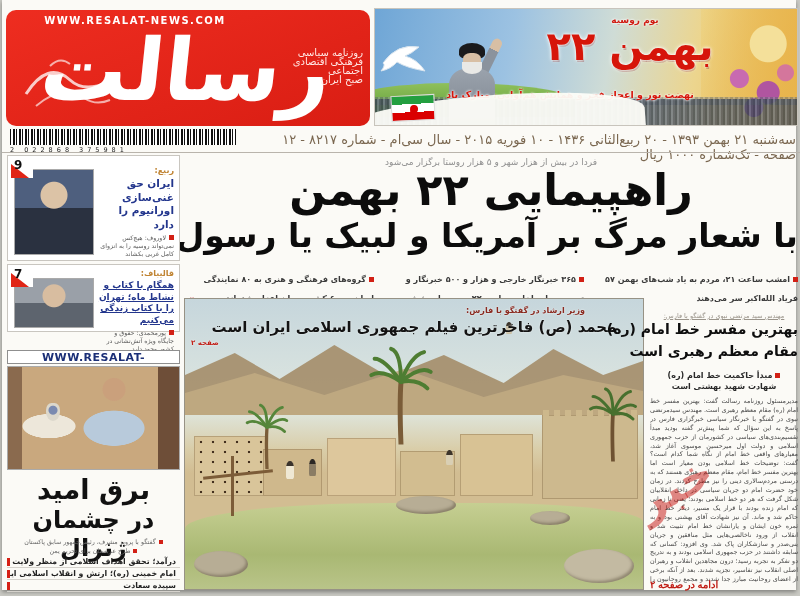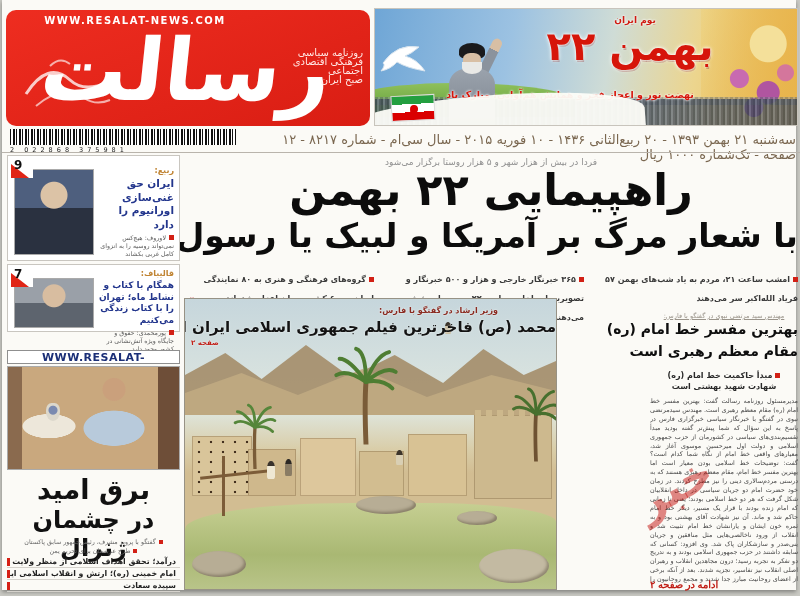--- a/index.html
+++ b/index.html
@@ -93,21 +93,21 @@
   }
   .vase { position:absolute; left:38px; top:36px; width:14px; height:18px; background:radial-gradient(circle at 50% 40%, #7a8ab0 0 4px, #dcd8cc 5px); border-radius:40% 40% 50% 50%; }
   .general-h1 { left:5px; top:474px; width:173px; text-align:center; direction:rtl; font-size:27px; font-weight:900; color:#111; }
   .general-h2 { left:5px; top:506px; width:173px; text-align:center; direction:rtl; font-size:24px; font-weight:900; color:#111; }
   .general-subs { left:5px; top:538px; width:173px; text-align:center; direction:rtl; font-size:6.3px; line-height:8.5px; color:#666; }
   .indexbox { left:5px; top:556px; width:173px; }
   .indexrow { position:relative; height:12px; border-bottom:1px solid #d5d2cc; direction:rtl; text-align:right; font-size:7.8px; font-weight:bold; color:#222; padding:0 4px 0 8px; line-height:12px; white-space:nowrap; overflow:hidden; }
   .indexrow::after { content:""; position:absolute; left:0; top:2px; width:3px; height:8px; background:#d62015; }
 
   
-  .scene { left:182px; top:298px; width:373px; height:292px; border:1px solid #979285; overflow:hidden; background:linear-gradient(#c6d6dc 0%, #dfe7e0 38%, #d9cda8 52%, #d2bd92 60%); }
+  .scene { left:182px; top:298px; width:460px; height:292px; border:1px solid #979285; overflow:hidden; background:linear-gradient(#c6d6dc 0%, #dfe7e0 38%, #d9cda8 52%, #d2bd92 60%); }
   .mountains { position:absolute; left:0; top:36px; width:100%; height:80px; }
   .village { position:absolute; left:0; top:108px; width:100%; height:104px; }
   .bldg { position:absolute; background:#d9c59a; border:1px solid rgba(120,95,60,.35);
           background-image:radial-gradient(circle,#43301e 1.1px,transparent 1.6px); background-size:12px 10px; }
   .teeth { position:absolute; top:-6px; left:0; width:100%; height:6px; background:repeating-linear-gradient(90deg,#cdb88c 0 6px,transparent 6px 11px); }
   .palm { position:absolute; }
   .pond { position:absolute; left:0; bottom:0; width:100%; height:86px; background:linear-gradient(#c6cf92,#a9b873 60%,#b9c489); border-radius:45% 35% 0 0/30% 22% 0 0; }
   .rock { position:absolute; background:#b7ad95; border-radius:50%; box-shadow:inset -2px -2px 3px rgba(70,60,40,.4); }
   .fig { position:absolute; border-radius:45% 45% 15% 15%; }
   .scaffold { position:absolute; background:#7c5c38; }
@@ -154,21 +154,21 @@
       <svg class="abs" style="left:4px;top:28px;" width="54" height="40" viewBox="0 0 54 40">
         <path d="M4 26 Q18 6 40 10 Q32 17 26 19 Q38 22 46 34 Q28 31 18 25 Q12 32 2 34 Q7 28 4 26 Z" fill="#fff" stroke="#d8e4ee" stroke-width="1"></path>
       </svg>
       <div class="khomeini">
         <div class="kh-arm"></div>
         <div class="kh-robe"></div>
         <div class="kh-turban"></div>
         <div class="kh-face"></div>
         <div class="kh-beard"></div>
       </div>
-      <div class="banner-eyebrow">یوم ایران</div>
+      <div class="banner-eyebrow">یوم روسیه</div>
       <div class="banner-title">۲۲ بهمن</div>
       <div class="banner-sub">نهضت نور و اعجاز فجر و همایش هم‌آوایی، مبارک باد</div>
       <div class="banner-ribbon"></div>
       <div class="iran-flag">
           <i></i>
         </div>
     </div>
 
     <div class="abs barcode"></div>
     <div class="abs barcode-num">2 022868 375981</div>
@@ -200,21 +200,21 @@
     </div>
 
     <div class="abs card card2">
       <div class="pagebadge">
           <i></i>
           <b>7</b>
         </div>
       <div class="mugshot ghalibaf-photo"></div>
       <div class="story-txt" style="top:4px;">
         <div class="story-kicker">قالیباف:</div>
-        <div class="story-head" style="font-size:9px;line-height:11.5px;">همگام با کتاب و نشاط ماه؛ تهران را با کتاب زندگی می‌کنیم</div>
+        <div class="story-head" style="font-size:9px;line-height:11.5px;text-decoration:underline;">همگام با کتاب و نشاط ماه؛ تهران را با کتاب زندگی می‌کنیم</div>
         <div class="story-sub"><span class="redsq"></span><span>پورمحمدی: حقوق و جایگاه ویژه آتش‌نشانی در کشور وجود دارد</span></div>
       </div>
     </div>
 
     <div class="abs wwwbox">WWW.RESALAT-NEWS.COM</div>
 
     <div class="abs musharraf-photo">
       <div class="vase"></div>
     </div>
     <div class="abs general-h1">برق امید</div>

